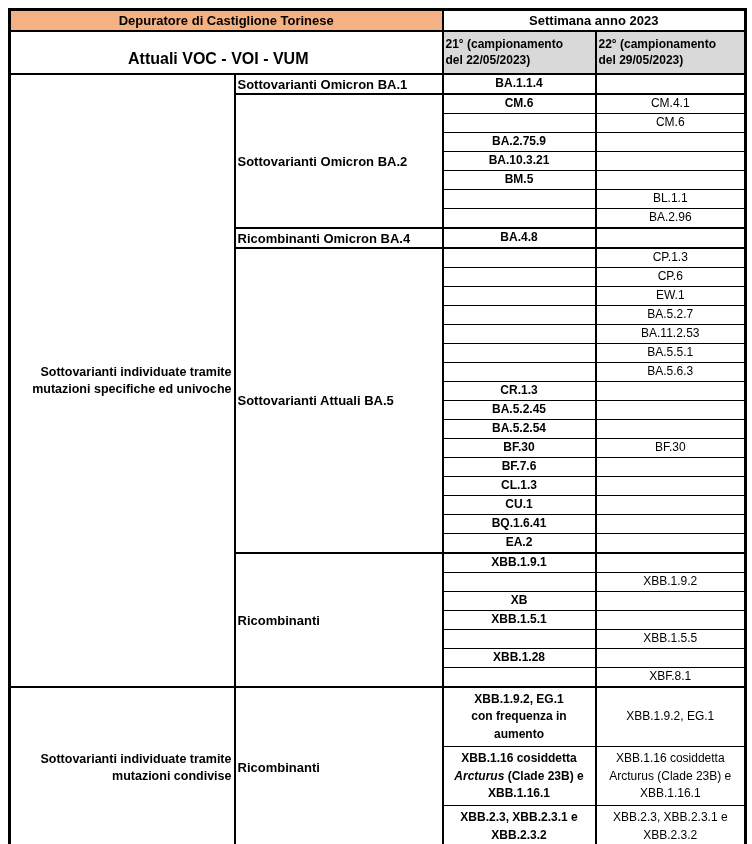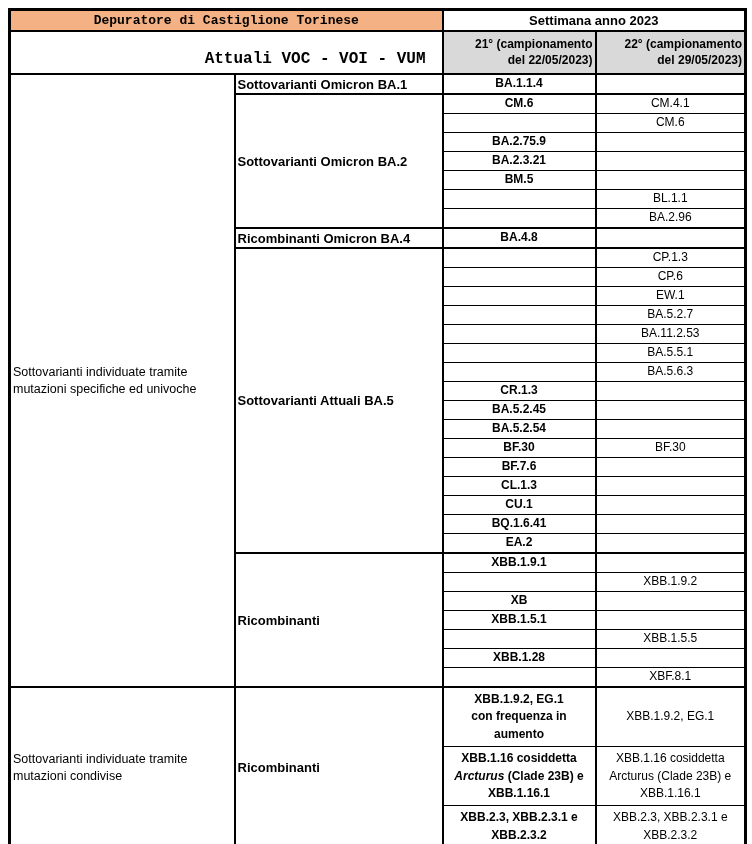--- a/index.html
+++ b/index.html
@@ -13,60 +13,60 @@
   table {
     border-collapse: collapse;
     table-layout: fixed;
     width: 736px;
     border: 3px solid #000;
     background: #fff;
   }
   td { border: 1px solid #000; padding: 0 2px; overflow: hidden; }
 
   
-  .vr      { border-right: 2.5px solid #000; font-family: Liberation Mono, monospace; }
+  .vr      { border-right: 2.5px solid #000; }
   .c1cell  { border-right: 2px solid #000; }
   .c2cell  { border-right: 2.5px solid #000; }
   .c3cell  { border-left: 2.5px solid #000; border-right: 2px solid #000; font-weight: bold; }
 
   
   .thick-t { border-top: 2.5px solid #000; }
   .thick-b { border-bottom: 2.5px solid #000; }
 
   .title {
     font-weight: bold; font-size: 13px; text-align: center;
     vertical-align: middle; height: 19px;
   }
   .orange { background: var(--orange, #F4B183); }
 
   .subtitle {
-    font-weight: bold; font-size: 16px; text-align: right;
+    font-weight: bold; font-size: 16px; text-align: center;
     vertical-align: bottom; height: 36px;
     padding: 0 16px 5px 0;
   }
   .colhead {
-    font-weight: bold; font-size: 12px; text-align: right;
+    font-weight: bold; font-size: 12px; text-align: left;
     vertical-align: middle; background: var(--gray, #D9D9D9);
     white-space: pre-line; line-height: 1.3;
   }
 
   .val {
     font-size: 12px; text-align: center; vertical-align: middle;
     height: 18px; line-height: 1.15;
   }
   tr.tall .val {
     height: auto; padding: 3px 10px;
     white-space: pre-line; line-height: 1.45;
   }
   .seclabel {
     font-weight: bold; font-size: 13px; text-align: left;
     vertical-align: middle;
   }
   .group {
-    font-weight: normal; font-size: 12.5px; text-align: left;
+    font-weight: bold; font-size: 12.5px; text-align: right;
     vertical-align: middle; white-space: pre-line; line-height: 1.35;
   }
 </style>
 </head>
 <body>
 
 <div class="wrap">
   <table>
     <colgroup>
       <col style="width:225px">
@@ -102,21 +102,21 @@
         </tr>
         <tr>
           <td class="val c3cell"></td>
           <td class="val c4cell">CM.6</td>
         </tr>
         <tr>
           <td class="val c3cell">BA.2.75.9</td>
           <td class="val c4cell"></td>
         </tr>
         <tr>
-          <td class="val c3cell">BA.2.3.21</td>
+          <td class="val c3cell">BA.10.3.21</td>
           <td class="val c4cell"></td>
         </tr>
         <tr>
           <td class="val c3cell">BM.5</td>
           <td class="val c4cell"></td>
         </tr>
         <tr>
           <td class="val c3cell"></td>
           <td class="val c4cell">BL.1.1</td>
         </tr>

